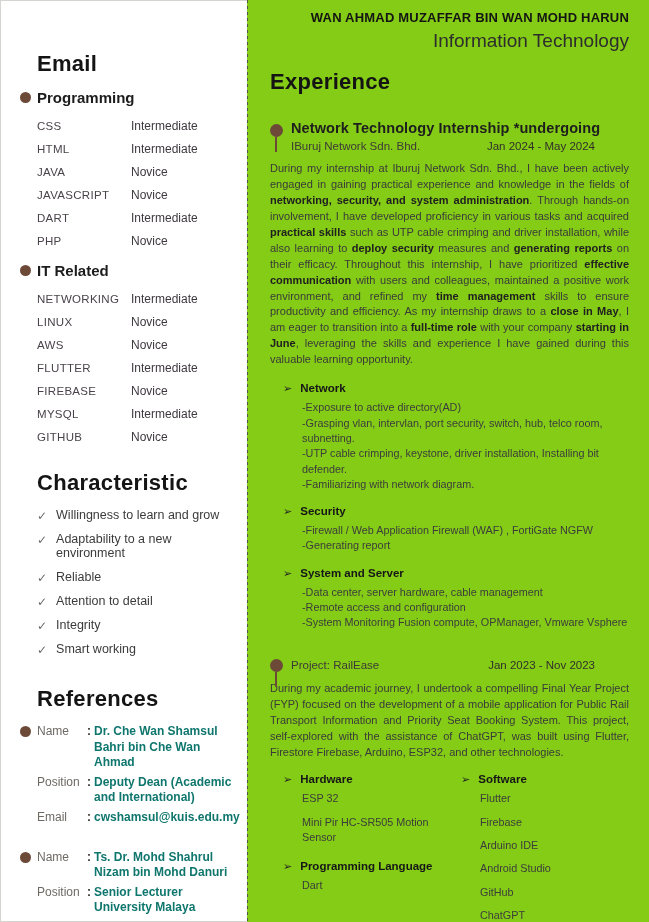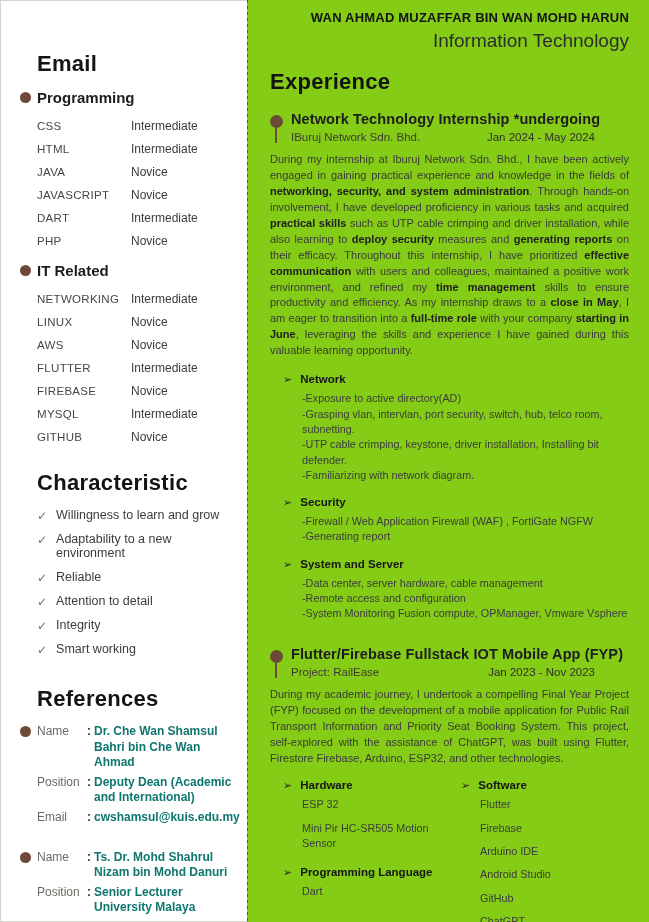--- a/index.html
+++ b/index.html
@@ -33,21 +33,21 @@
   
   .main { flex:1; background:#84cc16; position:relative; padding:10px 20px 0 23px; }
   .main::before { content:""; position:absolute; left:0; top:0; bottom:0; width:1px;
                   background:repeating-linear-gradient(to bottom,#55514d 0 3px,transparent 3px 6px); }
   .header { text-align:right; padding-right:0; }
   .header-name { font-size:13px; font-weight:700; color:#141414; letter-spacing:.2px; }
   .header-sub { font-size:19px; color:#2d2d2d; margin-top:5px; }
 
   .exp-title { margin-top:17px; margin-bottom:4px; }
 
-  .job-head { display:flex; margin-top:16px; }
+  .job-head { display:flex; margin-top:25px; }
   .pin-col { width:21px; flex:none; padding-top:4px; }
   .pin { width:13px; height:13px; border-radius:50%; background:#6d4a38; position:relative; }
   .pin::after { content:""; position:absolute; left:5px; top:13px; width:2px; height:15px; background:#6d4a38; }
   .job-info { flex:1; }
   .job-title { font-size:14.5px; font-weight:600; color:#1e1e1e; letter-spacing:.1px; }
   .job-sub { display:flex; justify-content:space-between; margin-top:4px; padding-right:34px;
              font-size:11.5px; color:#3e3a36; }
   .job-dates { color:#322f2b; }
 
   .desc { margin-top:9px; font-size:11px; line-height:1.45; color:#3a3a3a; text-align:justify; }
@@ -271,21 +271,20 @@
           <div>-System Monitoring Fusion compute, OPManager, Vmware Vsphere</div>
         </div>
       </div>
     </div>
 
     <div class="job-head job2">
       <div class="pin-col">
         <div class="pin"></div>
       </div>
       <div class="job-info">
-        <div class="job-title">Flutter/Firebase Fullstack IOT Mobile App (FYP)</div>
         <div class="job-sub">
           <span>Project: RailEase</span>
           <span class="job-dates">Jan 2023 - Nov 2023</span>
         </div>
       </div>
     </div>
 
     <p class="desc"><span>During my academic journey, I undertook a compelling Final Year Project (FYP) focused on the development of a mobile application for Public Rail Transport Information and Priority Seat Booking System. This project, self-explored with the assistance of ChatGPT, was built using Flutter, Firestore Firebase, Arduino, ESP32, and other technologies.</span></p>
 
     <div class="cols">

